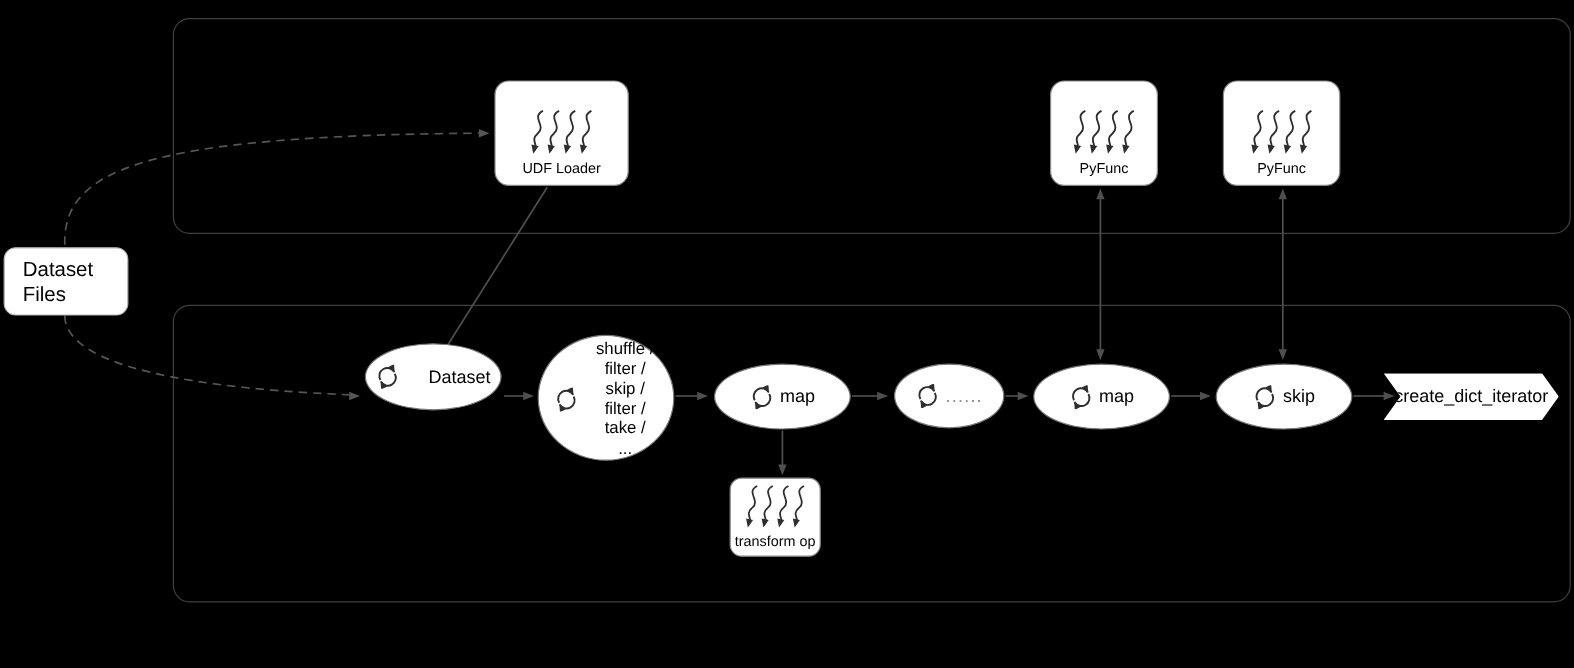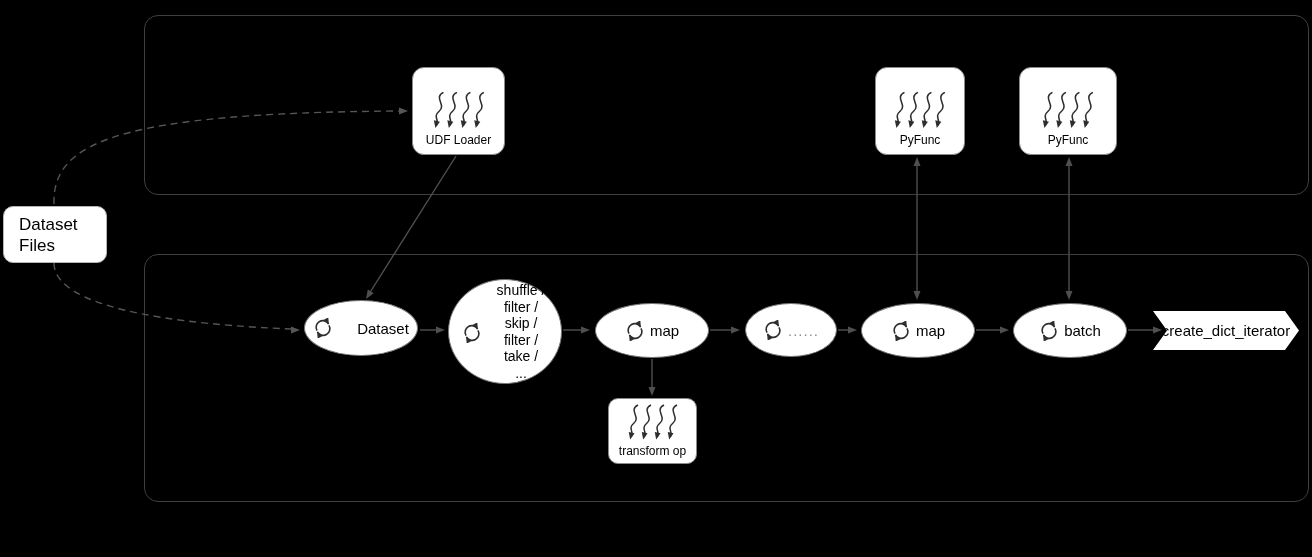--- a/index.html
+++ b/index.html
@@ -13,25 +13,25 @@
   #container-top{left:144px;top:15px;width:1163px;height:178px;}
   #container-bottom{left:144px;top:254px;width:1163px;height:246px;}
   .overlay{position:absolute;left:0;top:0;width:1312px;height:557px;pointer-events:none;}
   .node{position:absolute;background:#fff;box-sizing:border-box;display:flex;align-items:center;justify-content:center;}
   .rectnode{border:1px solid #8a8a8a;border-radius:12px;flex-direction:column;justify-content:flex-end;padding-bottom:7px;gap:2px;}
   .rectnode .boxlabel{font-size:12px;line-height:13px;color:#000;}
   .ellipse{border:1px solid #777;border-radius:50%;gap:5px;}
   .elabel{font-size:15px;color:#000;}
   #node-dataset-files{left:3px;top:206px;width:104px;height:57px;border:1px solid #b5b5b5;border-radius:10px;}
   #node-dataset-files .biglabel{font-size:17px;line-height:21px;width:72px;}
-  #node-udf-loader{left:412px;top:67px;width:93px;height:88px;}
+  #node-udf-loader{left:412px;top:67px;width:112px;height:88px;}
   #node-pyfunc-1{left:875px;top:67px;width:90px;height:88px;}
   #node-pyfunc-2{left:1019px;top:67px;width:98px;height:88px;}
-  #node-transform-op{left:608px;top:398px;width:89px;height:66px;border-radius:10px;padding-bottom:5px;}
-  #node-dataset{left:304px;top:300px;width:114px;height:56px;gap:24px;}
+  #node-transform-op{left:608px;top:398px;width:76px;height:66px;border-radius:10px;padding-bottom:5px;}
+  #node-dataset{left:304px;top:286px;width:114px;height:56px;gap:24px;}
   #node-shuffle{left:448px;top:279px;width:114px;height:105px;}
   #node-shuffle .shuffle-text{display:flex;flex-direction:column;align-items:center;font-size:14px;line-height:16.5px;margin-left:32px;}
   #node-shuffle .refresh-wrap{position:absolute;left:13px;top:43px;}
   #node-map-1{left:595px;top:303px;width:114px;height:55px;}
   #node-ellipsis{left:745px;top:303px;width:92px;height:54px;}
   #node-ellipsis .elabel{color:#8c8c8c;letter-spacing:1px;}
   #node-map-2{left:861px;top:303px;width:114px;height:55px;}
   #node-batch{left:1013px;top:303px;width:114px;height:55px;}
   #node-iterator{
     left:1153px;top:311px;width:146px;height:39px;
@@ -229,21 +229,21 @@
     <svg class="iconsvg" width="20" height="20" viewBox="0 0 20 20">
         <use href="#sym-refresh"></use>
       </svg>
     <span class="elabel">map</span>
   </div>
 
   <div class="node ellipse" id="node-batch">
     <svg class="iconsvg" width="20" height="20" viewBox="0 0 20 20">
         <use href="#sym-refresh"></use>
       </svg>
-    <span class="elabel">batch</span>
+    <span class="elabel">skip</span>
   </div>
 
   <div class="node rectnode" id="node-transform-op">
     <svg class="iconsvg" width="56" height="40" viewBox="0 0 56 40">
         <use href="#sym-loader"></use>
       </svg>
     <div class="boxlabel">transform op</div>
   </div>
 
   <div class="node" id="node-iterator">

